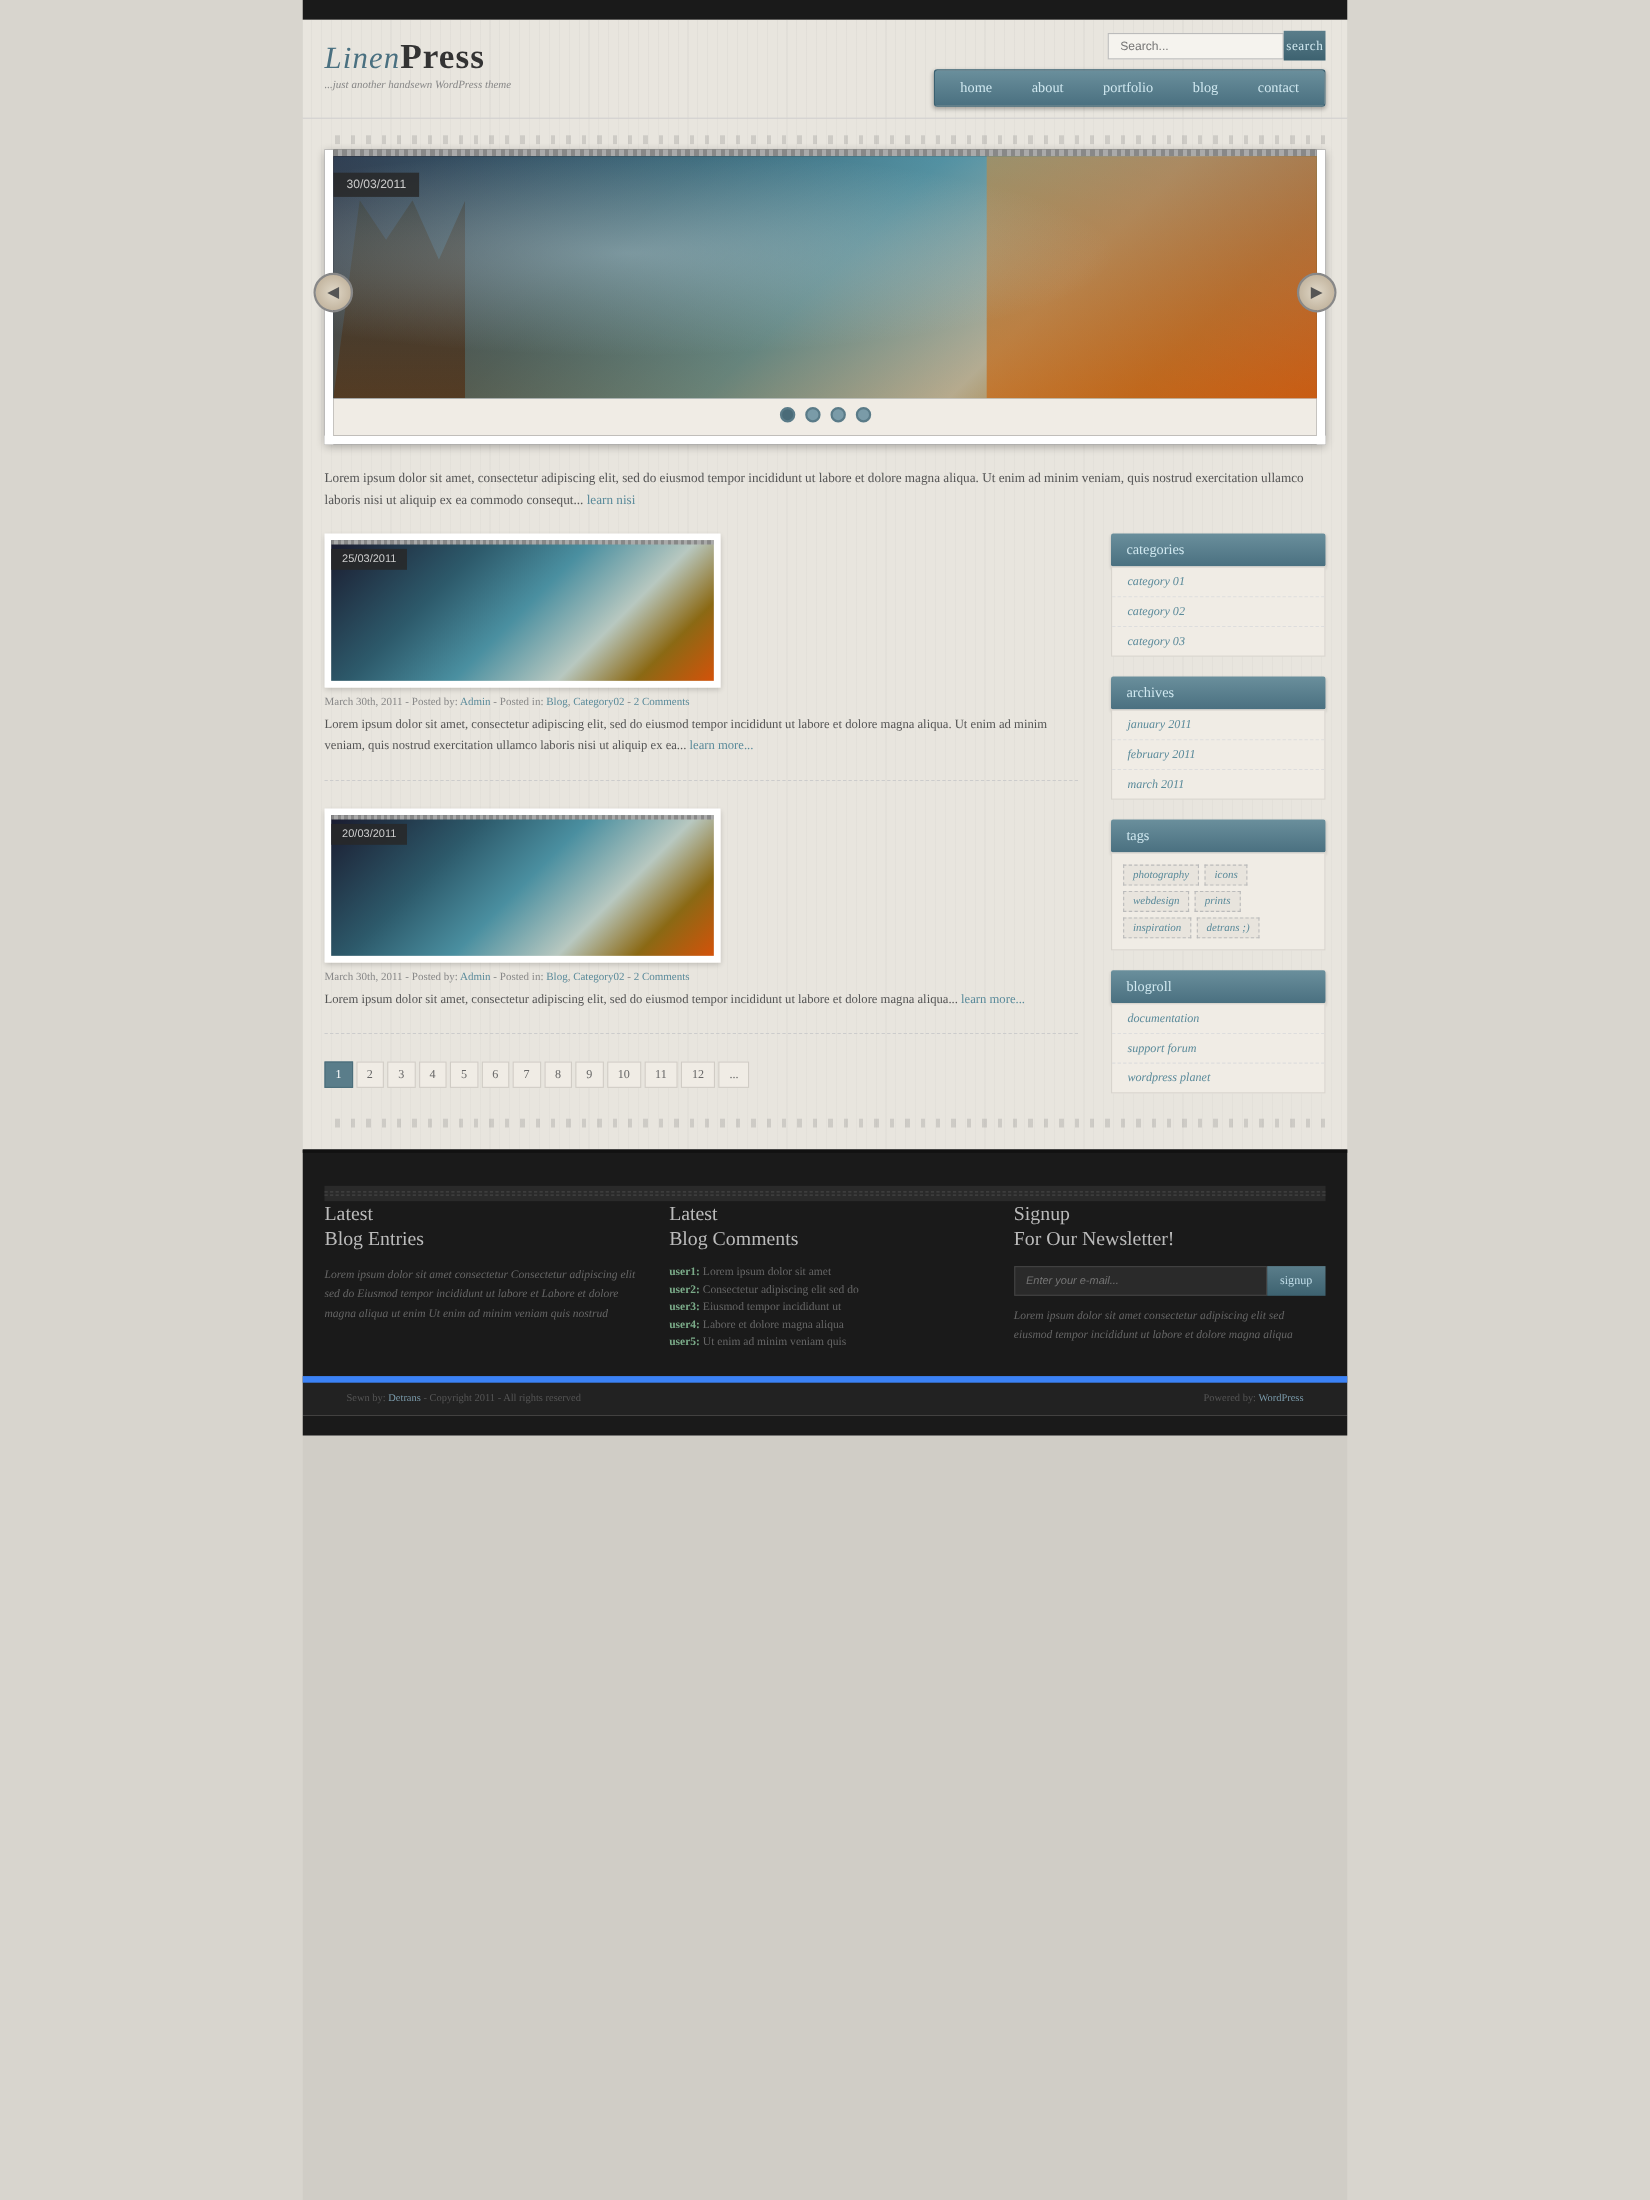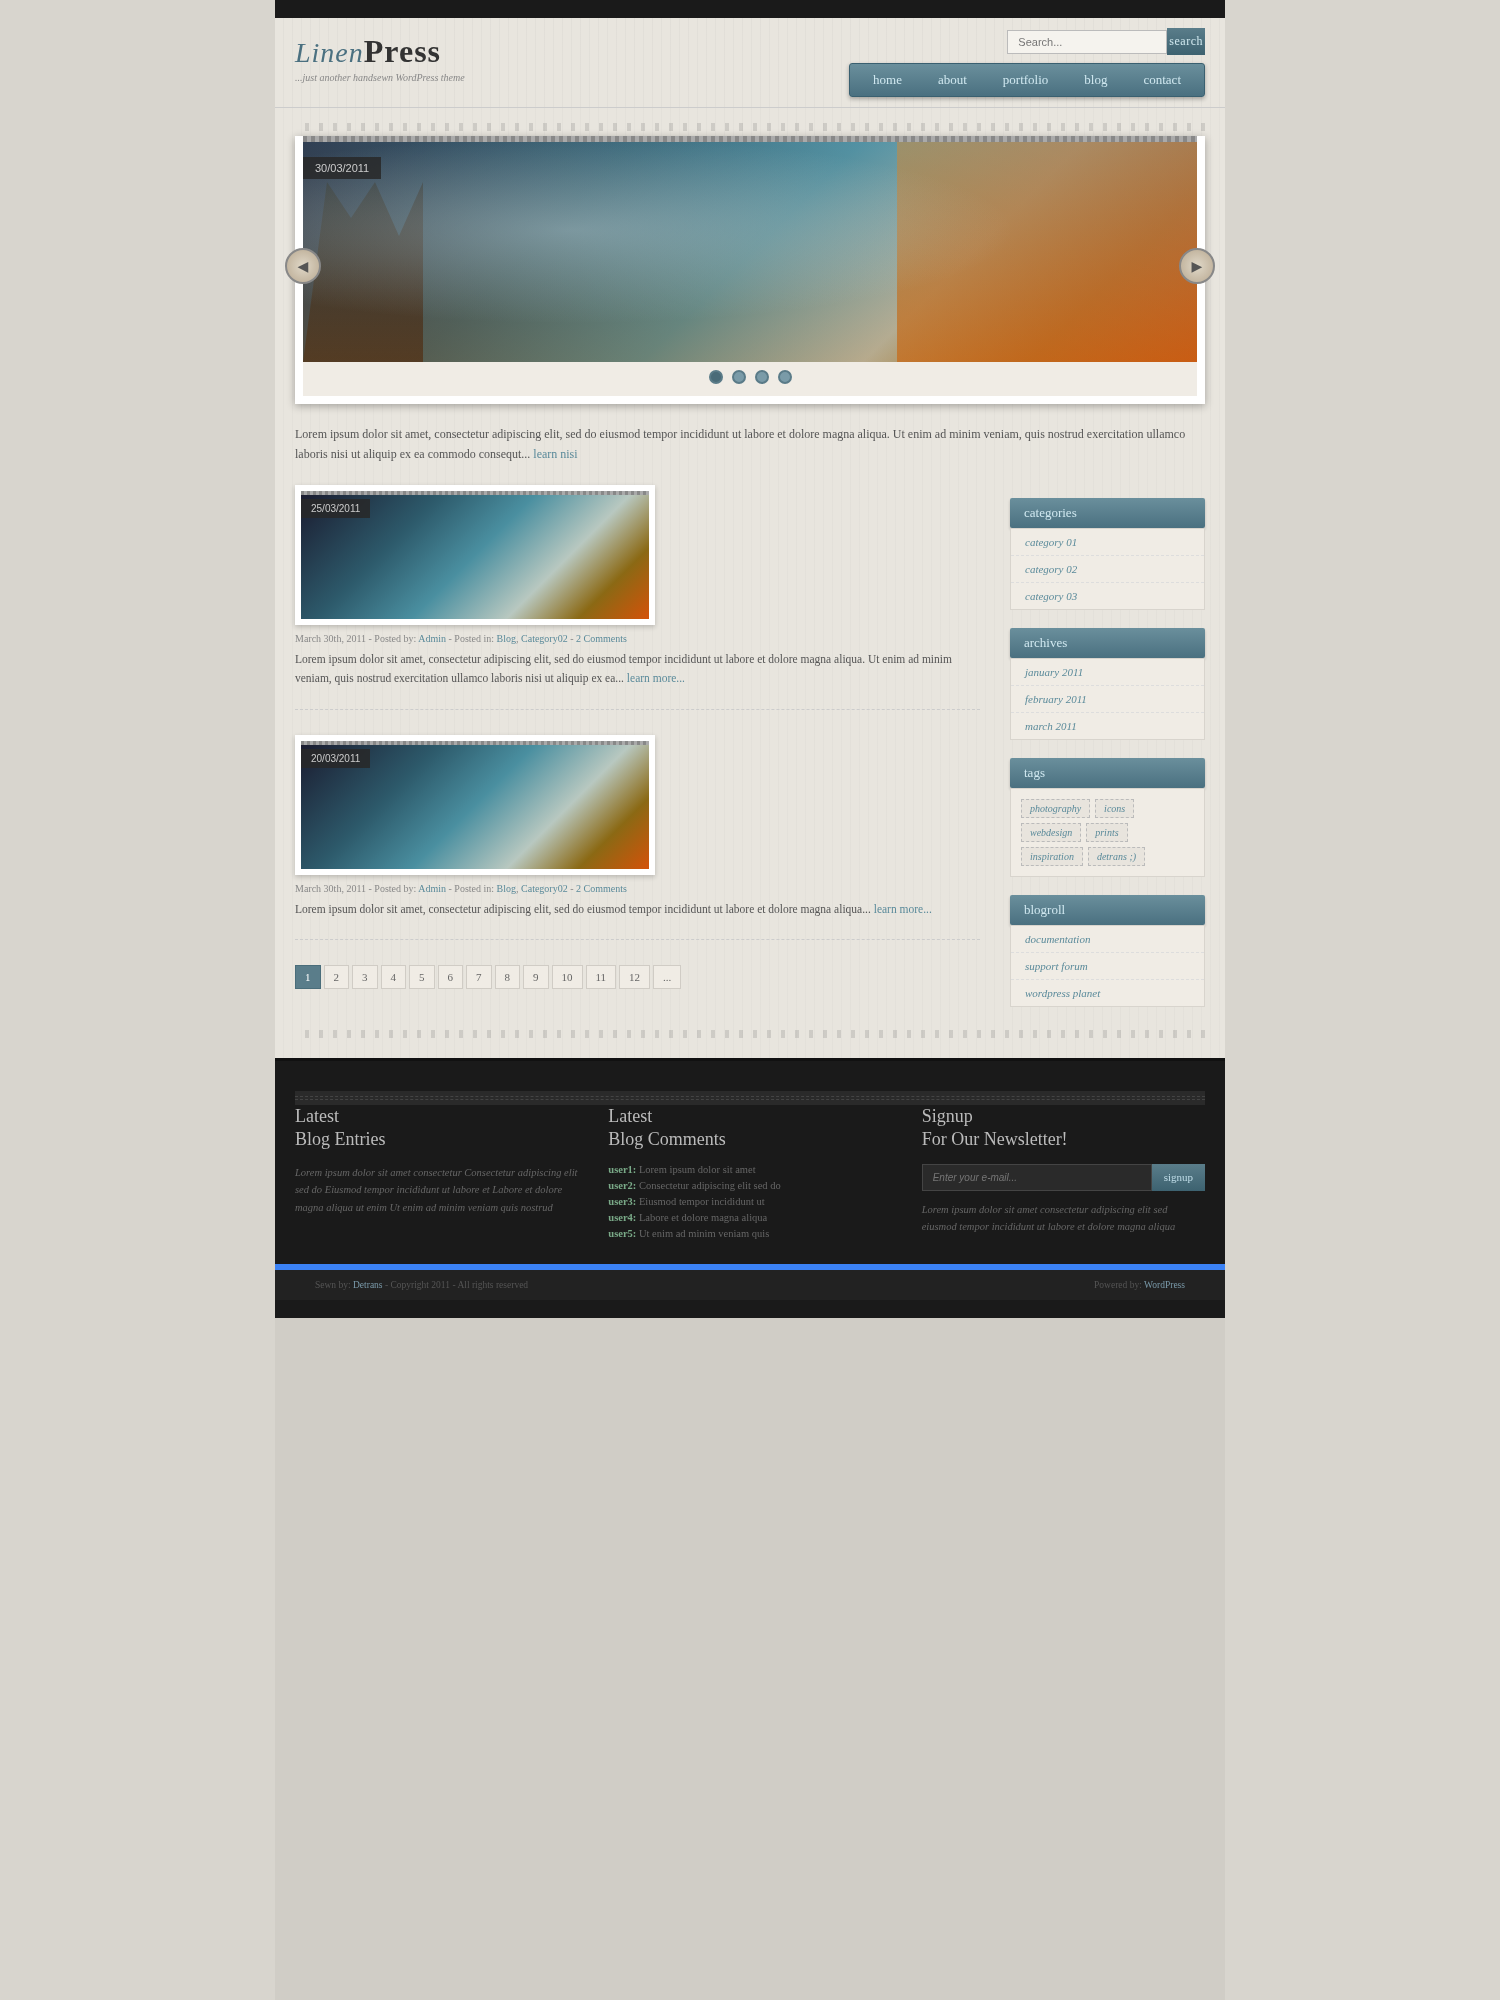--- a/index.html
+++ b/index.html
@@ -264,21 +264,20 @@
     .widget { margin-bottom: 18px; }
     .widget-title {
       background: linear-gradient(180deg, #6a8f9c 0%, #4a7080 100%);
       color: #d0e8f0;
       padding: 7px 14px;
       font-size: 13px;
       font-family: Georgia, serif;
       border-radius: 2px;
       margin-bottom: 0;
       box-shadow: 0 2px 3px rgba(0,0,0,0.2);
-      margin-top: 13px;
     }
     .widget-list {
       background: #f0ece5;
       border: 1px solid #d8d4cd;
     }
     .widget-list a {
       display: block;
       padding: 7px 14px;
       font-size: 11px;
       color: #5a8a9a;

